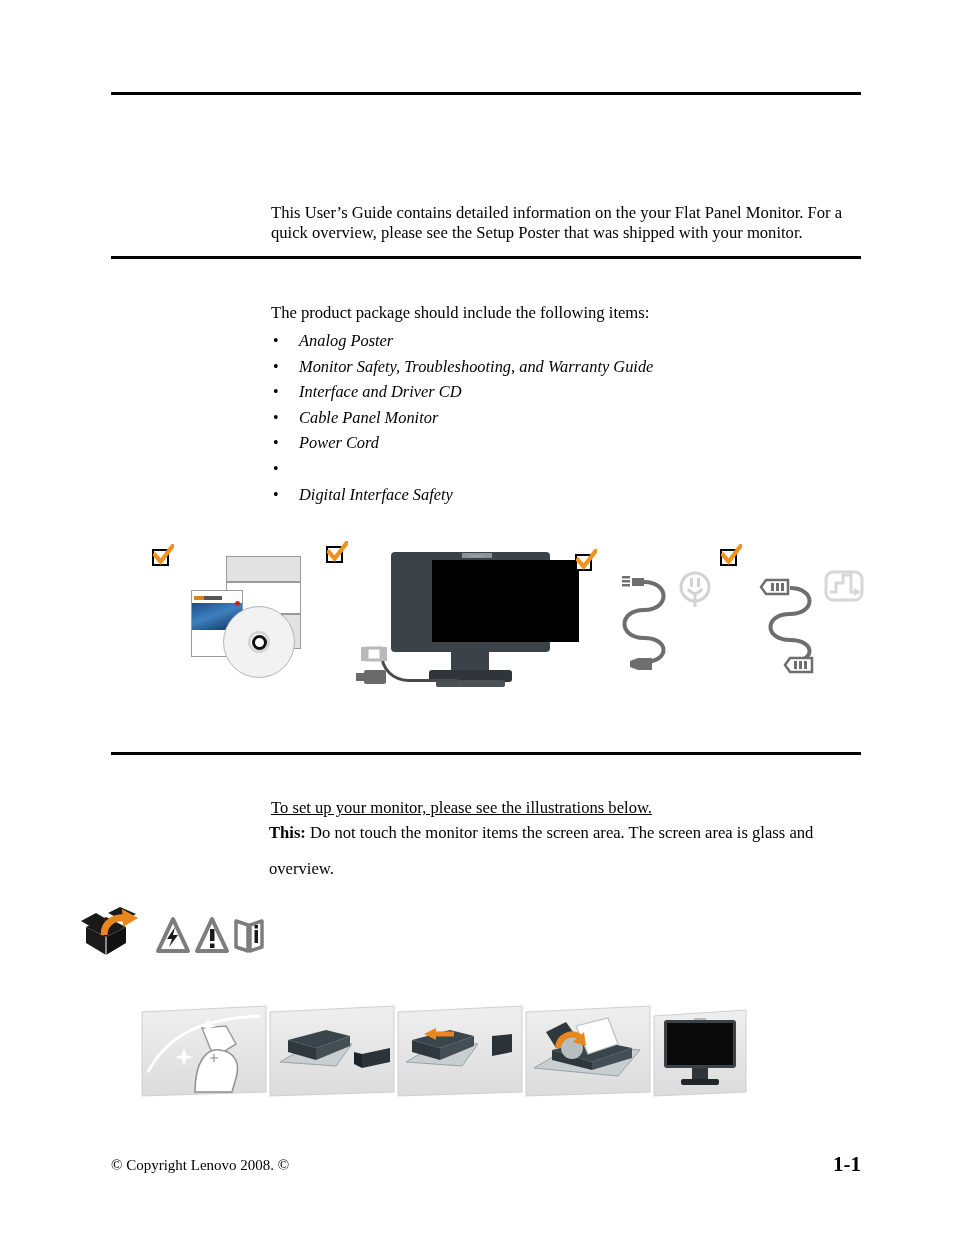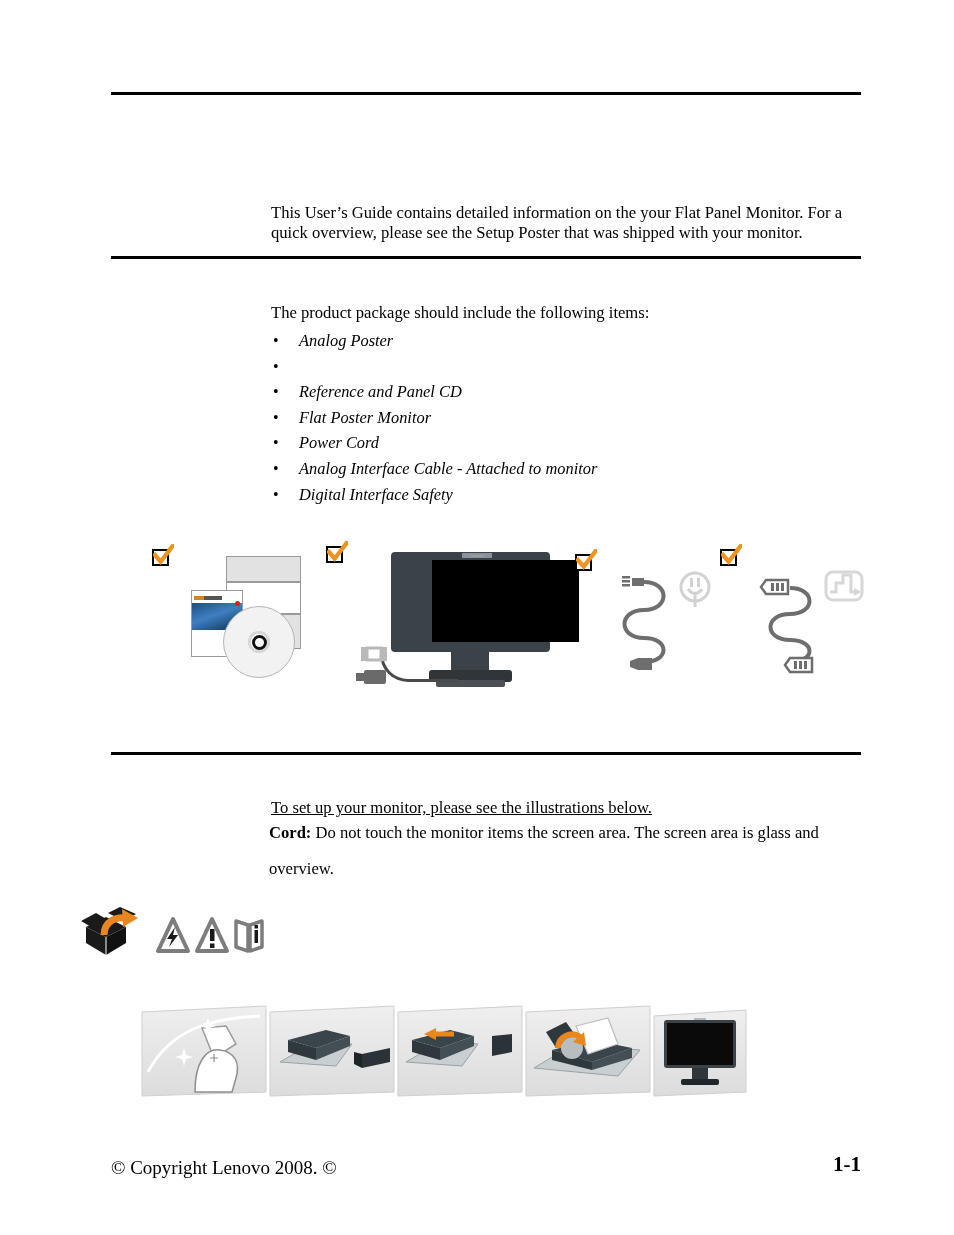--- a/index.html
+++ b/index.html
@@ -232,21 +232,21 @@
     top: 1000px;
     width: 610px;
     height: 100px;
   }
 
   
   #footer-copyright {
     position: absolute;
     left: 111px;
     top: 1157px;
-    font-size: 19px;
+    font-size: 15px;
   }
   #footer-pageno {
     position: absolute;
     right: 93px;
     top: 1152px;
     font-size: 21px;
     font-weight: bold;
     text-align: center;
   }
 </style>
@@ -269,36 +269,36 @@
   <p class="para">The product package should include the following items:</p>
 </div>
 
 <ul id="package-list">
   <li>
     <span class="bullet-dot">•</span>
     <span>Analog Poster</span>
   </li>
   <li>
     <span class="bullet-dot">•</span>
-  </li>
-  <li>
-    <span class="bullet-dot">•</span>
-    <span>Reference and Panel CD</span>
-  </li>
-  <li>
-    <span class="bullet-dot">•</span>
-    <span>Flat Poster Monitor</span>
+    <span>Monitor Safety, Troubleshooting, and Warranty Guide</span>
+  </li>
+  <li>
+    <span class="bullet-dot">•</span>
+    <span>Interface and Driver CD</span>
+  </li>
+  <li>
+    <span class="bullet-dot">•</span>
+    <span>Cable Panel Monitor</span>
   </li>
   <li>
     <span class="bullet-dot">•</span>
     <span>Power Cord</span>
   </li>
   <li>
     <span class="bullet-dot">•</span>
-    <span>Analog Interface Cable - Attached to monitor</span>
   </li>
   <li>
     <span class="bullet-dot">•</span>
     <span>Digital Interface Safety</span>
   </li>
 </ul>
 
 <div id="contents-illustration">
 
   <div class="check-mark" style="left:41px; top:6px;">
@@ -401,21 +401,21 @@
       </g>
     </svg>
   </div>
 </div>
 
 <div class="body-col" id="setup-para">
   <p class="para">To set up your monitor, please see the illustrations below.</p>
 </div>
 
 <div id="note-block">
-  <span class="note-label">Cord:</span>
+  <span class="note-label">This:</span>
   <span>Do not touch the monitor items the screen area. The screen area is glass and</span><br>
   <br>
   <span>overview.</span>
 </div>
 
 <div id="warning-row">
   <svg viewBox="0 0 190 60" width="190" height="60">
 
     <g>
       <path d="M8 22 L28 12 L48 22 L28 32 Z" fill="#1a1a1a"></path>

